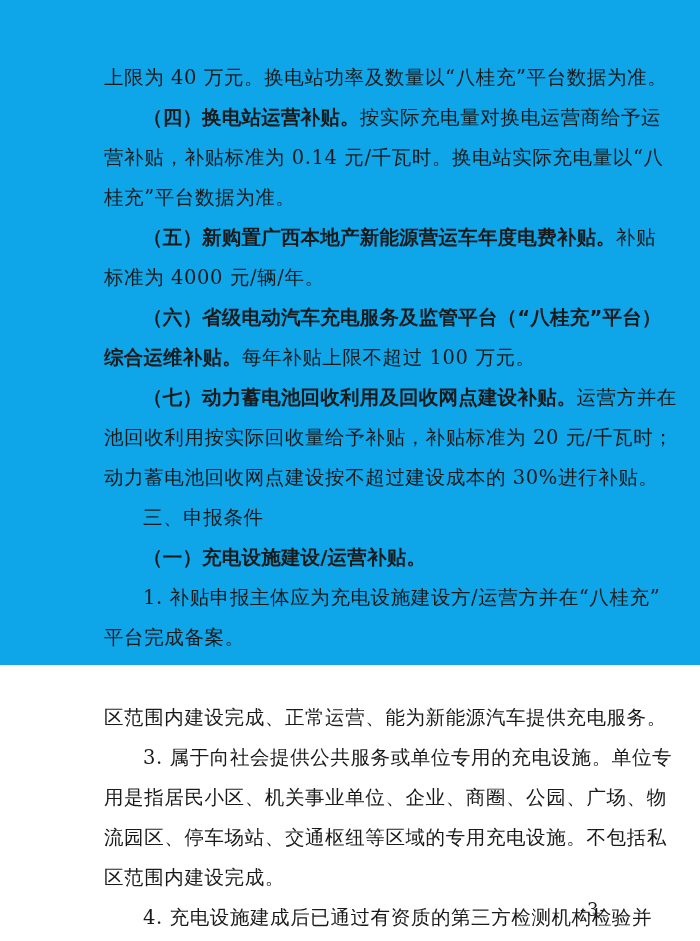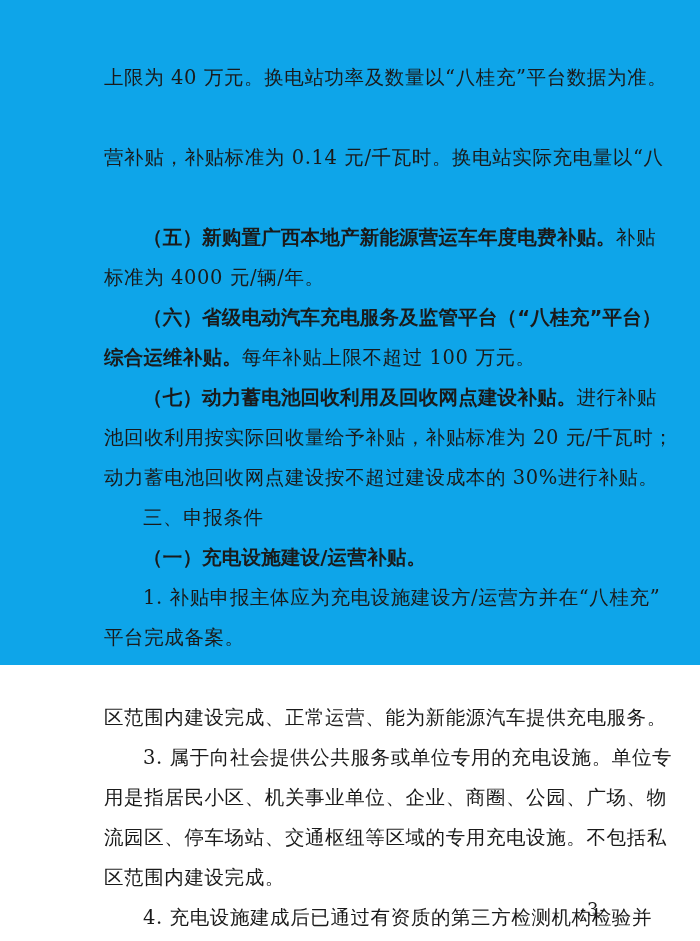--- a/index.html
+++ b/index.html
@@ -15,40 +15,46 @@
 </style>
 </head>
 <body>
 
 <div class="page">
 
   <div class="line" style="top:65px">
     <span>上限为 40 万元。换电站功率及数量以“八桂充”平台数据为准。</span>
   </div>
 
+  <div class="line indent" style="top:105px">
+    <span class="b">（四）换电站运营补贴。</span><span>按实际充电量对换电运营商给予运</span>
+  </div>
   <div class="line" style="top:145px">
     <span>营补贴，补贴标准为 0.14 元/千瓦时。换电站实际充电量以“八</span>
+  </div>
+  <div class="line" style="top:185px">
+    <span>桂充”平台数据为准。</span>
   </div>
 
   <div class="line indent" style="top:225px">
     <span class="b">（五）新购置广西本地产新能源营运车年度电费补贴。</span><span>补贴</span>
   </div>
   <div class="line" style="top:265px">
     <span>标准为 4000 元/辆/年。</span>
   </div>
 
   <div class="line indent" style="top:305px">
     <span class="b">（六）省级电动汽车充电服务及监管平台（“八桂充”平台）</span>
   </div>
   <div class="line" style="top:345px">
     <span class="b">综合运维补贴。</span><span>每年补贴上限不超过 100 万元。</span>
   </div>
 
   <div class="line indent" style="top:385px">
-    <span class="b">（七）动力蓄电池回收利用及回收网点建设补贴。</span><span>进行补贴</span>
+    <span class="b">（七）动力蓄电池回收利用及回收网点建设补贴。</span><span>运营方并在</span>
   </div>
   <div class="line" style="top:425px">
     <span>池回收利用按实际回收量给予补贴，补贴标准为 20 元/千瓦时；</span>
   </div>
   <div class="line" style="top:465px">
     <span>动力蓄电池回收网点建设按不超过建设成本的 30%进行补贴。</span>
   </div>
 
   <div class="line indent" style="top:545px">
     <span class="b">（一）充电设施建设/运营补贴。</span>

